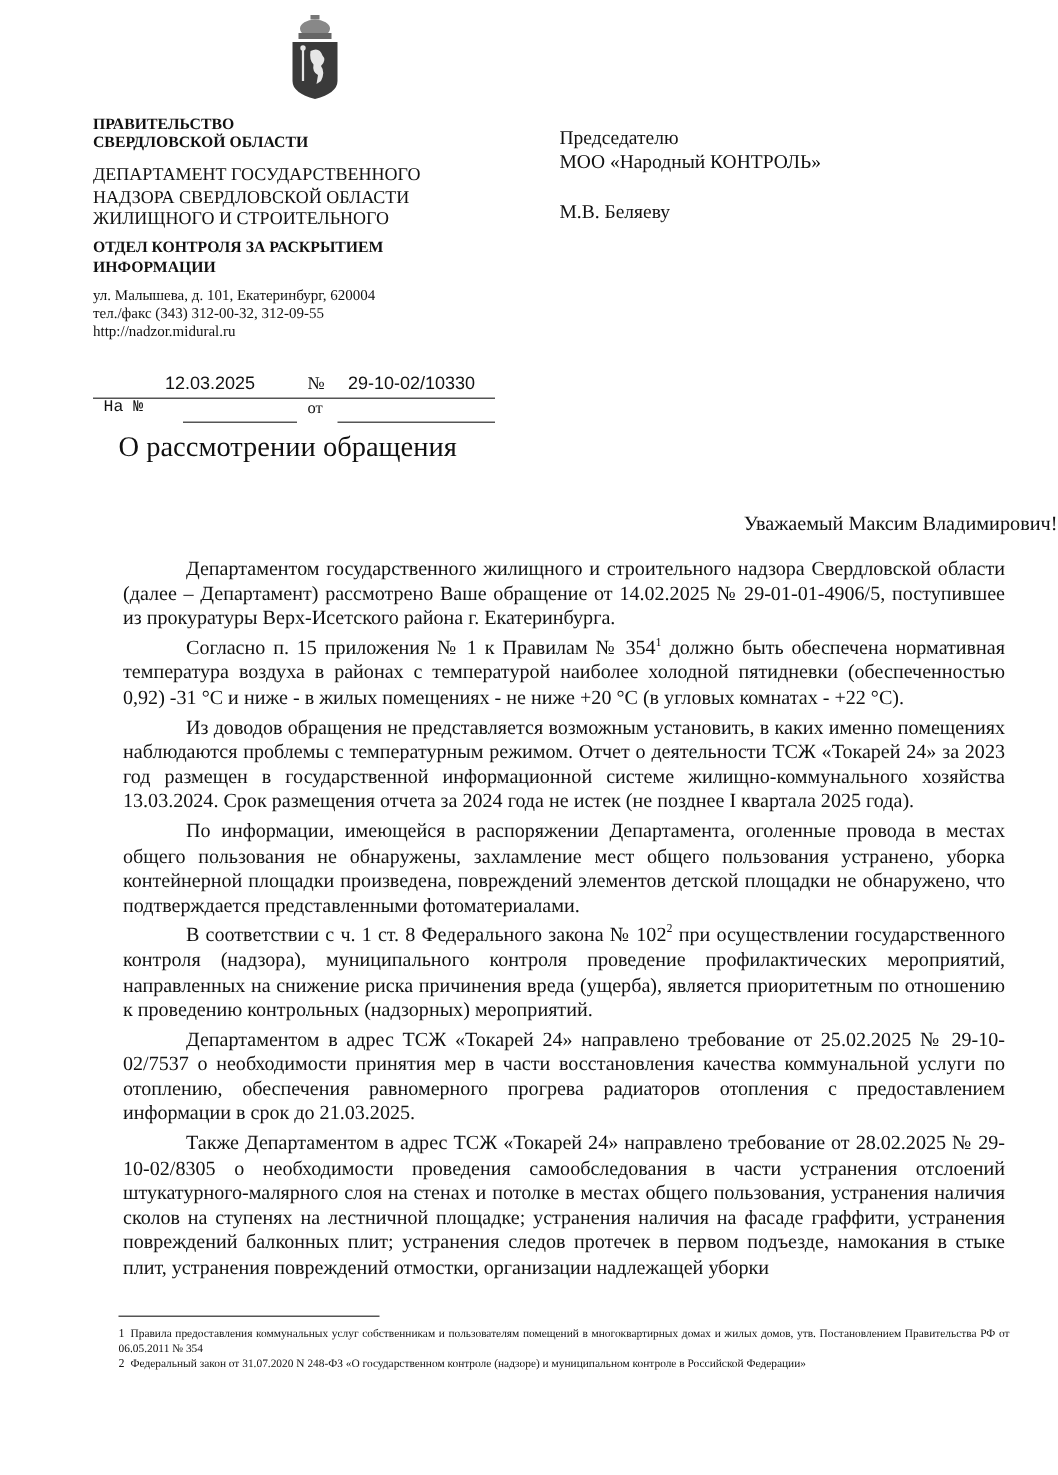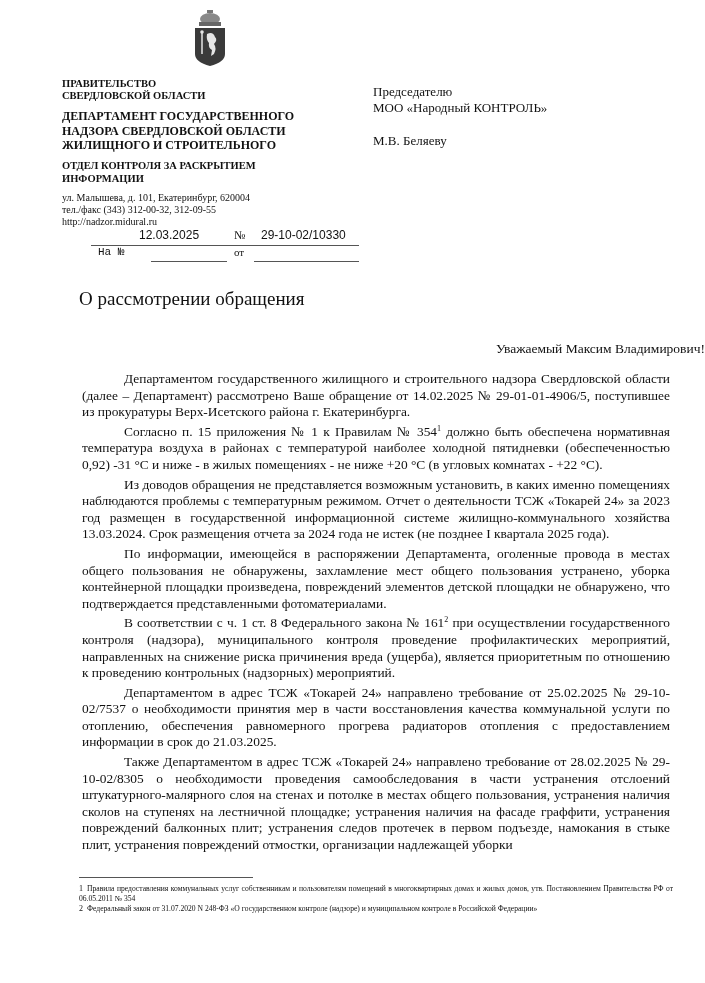--- a/index.html
+++ b/index.html
@@ -1,24 +1,24 @@
 <!DOCTYPE html>
 <html><head>
   <meta charset="utf-8">
   <style>
     html, body { margin: 0; padding: 0; background: #ffffff; }
     body { width: 705px; height: 983px; position: relative; overflow: hidden; color: #111; font-family: "Liberation Serif", serif; }
     .abs { position: absolute; }
     .emblem { left: 190px; top: 10px; width: 40px; height: 58px; }
     .header-block { left: 62px; width: 285px; text-align: left; }
     .gov { top: 78px; font-size: 10.5px; font-weight: bold; line-height: 12px; }
-    .dept { top: 109px; font-size: 12px; font-weight: bold; line-height: 14.5px; }
+    .dept { top: 109px; font-size: 12px; font-weight: normal; line-height: 14.5px; }
     .otdel { top: 160px; font-size: 10.5px; font-weight: bold; line-height: 12.5px; }
     .addr { top: 192px; font-size: 10px; line-height: 12px; }
-    .regline { left: 62px; top: 228px; width: 268px; height: 36px; font-family: "Liberation Sans", sans-serif; font-size: 12px; margin-left: 29px; }
+    .regline { left: 62px; top: 248px; width: 268px; height: 36px; font-family: "Liberation Sans", sans-serif; font-size: 12px; }
     .reg-date { position: absolute; left: 48px; top: 0; }
     .reg-no-sign { position: absolute; left: 143px; top: 0; font-family: "Liberation Serif", serif; }
     .reg-no { position: absolute; left: 170px; top: 0; }
     .reg-rule { position: absolute; left: 0; top: 17px; width: 268px; height: 0; border-top: 1px solid #555; }
     .na-label { position: absolute; left: 7px; top: 18px; font-family: Liberation Mono, monospace; font-size: 11px; text-align: center; }
     .ot-label { position: absolute; left: 143px; top: 18px; font-family: "Liberation Serif", serif; font-size: 11px; }
     .na-field { position: absolute; left: 60px; top: 33px; width: 76px; border-top: 1px solid #555; }
     .ot-field { position: absolute; left: 163px; top: 33px; width: 105px; border-top: 1px solid #555; }
     .recipient { left: 373px; top: 84px; font-family: "Liberation Serif", serif; font-size: 13px; line-height: 16px; }
     .recipient div { white-space: nowrap; }
@@ -91,21 +91,21 @@
 
 <div class="abs subject">О рассмотрении обращения</div>
 
 <div class="abs greeting">Уважаемый Максим Владимирович!</div>
 
 <div class="abs body-text">
   <p>Департаментом государственного жилищного и строительного надзора Свердловской области (далее – Департамент) рассмотрено Ваше обращение от 14.02.2025 № 29-01-01-4906/5, поступившее из прокуратуры Верх-Исетского района г. Екатеринбурга.</p>
   <p><span>Согласно п. 15 приложения № 1 к Правилам № 354</span><sup>1</sup><span> должно быть обеспечена нормативная температура воздуха в районах с температурой наиболее холодной пятидневки (обеспеченностью 0,92) -31 °C и ниже - в жилых помещениях - не ниже +20 °C (в угловых комнатах - +22 °C).</span></p>
   <p>Из доводов обращения не представляется возможным установить, в каких именно помещениях наблюдаются проблемы с температурным режимом. Отчет о деятельности ТСЖ «Токарей 24» за 2023 год размещен в государственной информационной системе жилищно-коммунального хозяйства 13.03.2024. Срок размещения отчета за 2024 года не истек (не позднее I квартала 2025 года).</p>
   <p>По информации, имеющейся в распоряжении Департамента, оголенные провода в местах общего пользования не обнаружены, захламление мест общего пользования устранено, уборка контейнерной площадки произведена, повреждений элементов детской площадки не обнаружено, что подтверждается представленными фотоматериалами.</p>
-  <p><span>В соответствии с ч. 1 ст. 8 Федерального закона № 161</span><sup>2</sup><span> при осуществлении государственного контроля (надзора), муниципального контроля проведение профилактических мероприятий, направленных на снижение риска причинения вреда (ущерба), является приоритетным по отношению к проведению контрольных (надзорных) мероприятий.</span></p>
+  <p><span>В соответствии с ч. 1 ст. 8 Федерального закона № 102</span><sup>2</sup><span> при осуществлении государственного контроля (надзора), муниципального контроля проведение профилактических мероприятий, направленных на снижение риска причинения вреда (ущерба), является приоритетным по отношению к проведению контрольных (надзорных) мероприятий.</span></p>
   <p>Департаментом в адрес ТСЖ «Токарей 24» направлено требование от 25.02.2025 № 29-10-02/7537 о необходимости принятия мер в части восстановления качества коммунальной услуги по отоплению, обеспечения равномерного прогрева радиаторов отопления с предоставлением информации в срок до 21.03.2025.</p>
   <p>Также Департаментом в адрес ТСЖ «Токарей 24» направлено требование от 28.02.2025 № 29-10-02/8305 о необходимости проведения самообследования в части устранения отслоений штукатурного-малярного слоя на стенах и потолке в местах общего пользования, устранения наличия сколов на ступенях на лестничной площадке; устранения наличия на фасаде граффити, устранения повреждений балконных плит; устранения следов протечек в первом подъезде, намокания в стыке плит, устранения повреждений отмостки, организации надлежащей уборки</p>
 </div>
 
 <div class="abs fn-rule"></div>
 <div class="abs footnotes">
   <p><span class="fn-mark">1</span><span>Правила предоставления коммунальных услуг собственникам и пользователям помещений в многоквартирных домах и жилых домов, утв. Постановлением Правительства РФ от 06.05.2011 № 354</span></p>
   <p><span class="fn-mark">2</span><span>Федеральный закон от 31.07.2020 N 248-ФЗ «О государственном контроле (надзоре) и муниципальном контроле в Российской Федерации»</span></p>
 </div>
 

